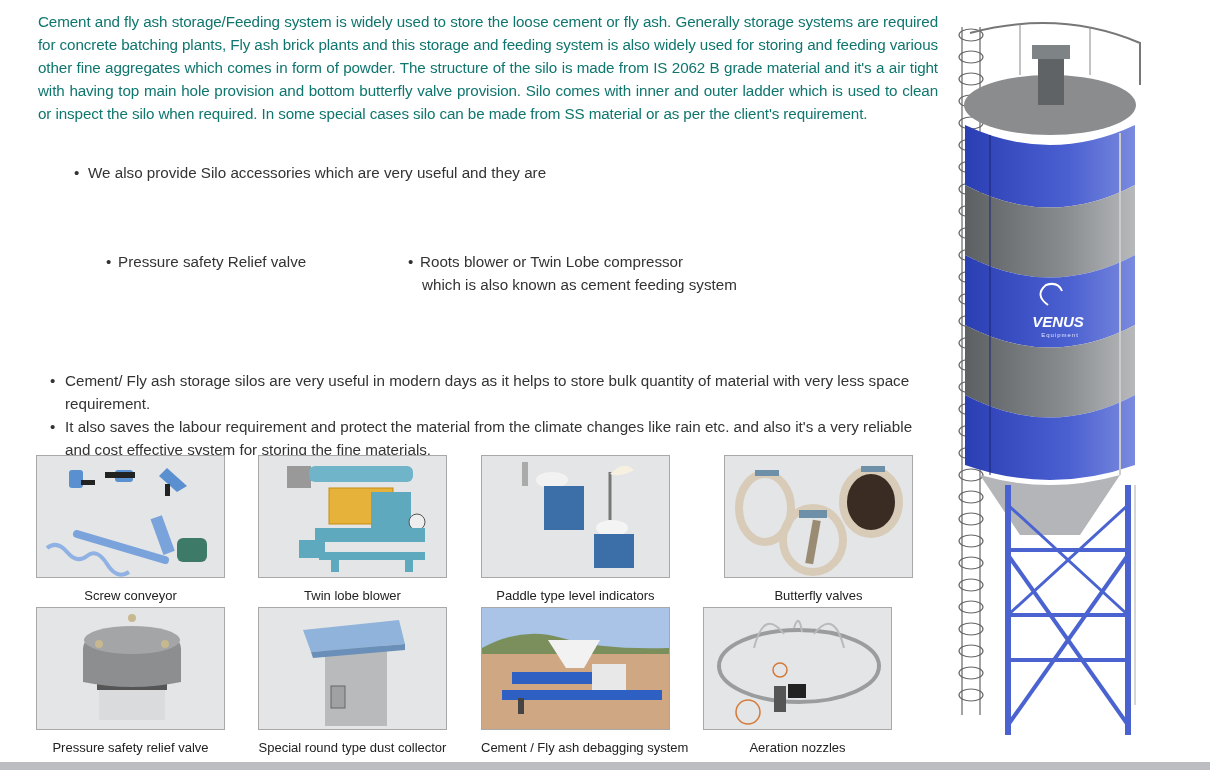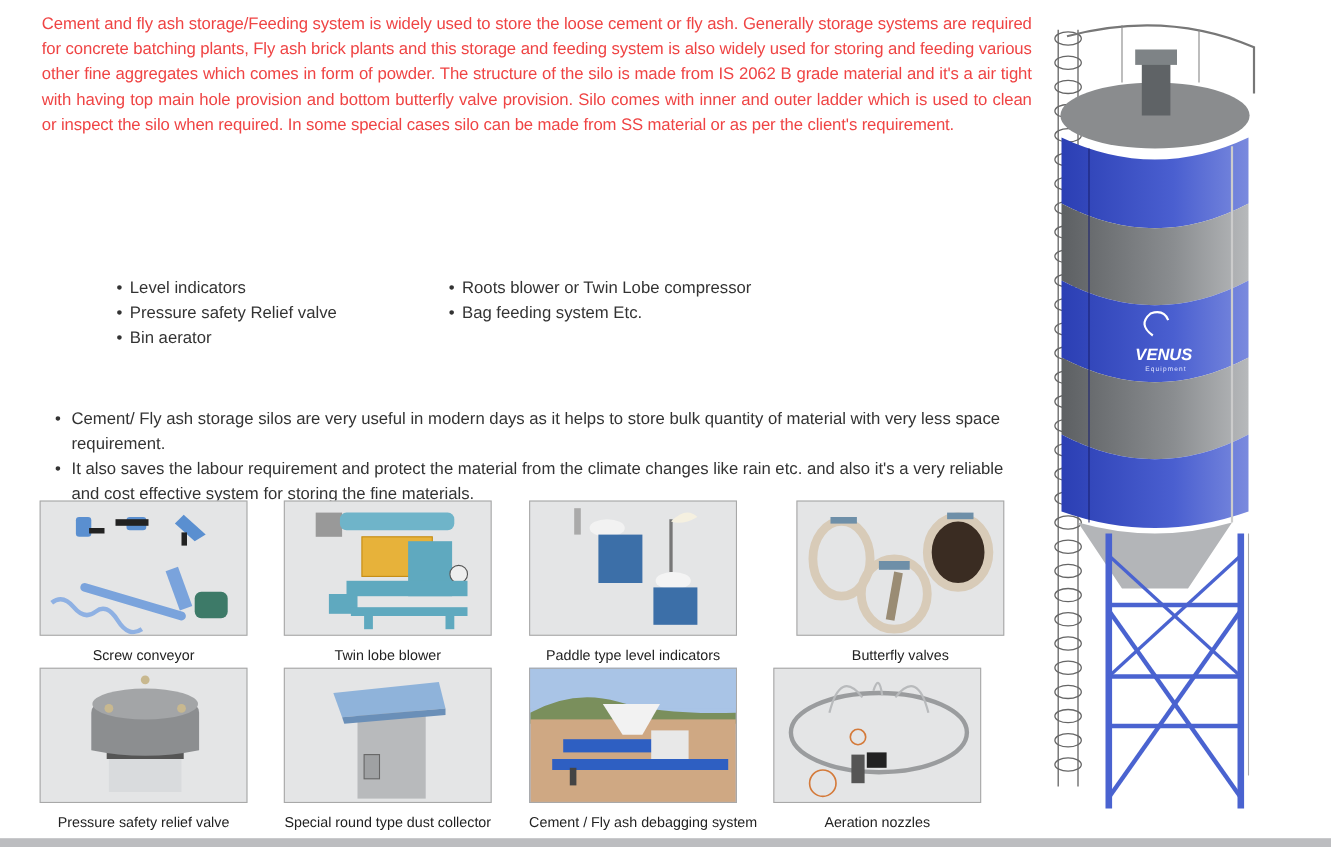--- a/index.html
+++ b/index.html
@@ -1,19 +1,19 @@
 <!DOCTYPE html>
 <html><head>
 <meta charset="utf-8">
 <style>
   html, body { margin:0; padding:0; }
   body { width:1210px; height:770px; background:#ffffff; position:relative; overflow:hidden;
          font-family:"Liberation Sans", sans-serif; color:#333; }
   .intro { position:absolute; left:38px; top:10px; width:900px; font-size:15.2px; line-height:23px;
-           text-align:justify; text-align-last:left; color:#ef4444; letter-spacing:-0.1px; }
+           text-align:justify; text-align-last:left; color:#0f766e; letter-spacing:-0.1px; }
   .bul1 { position:absolute; left:72px; width:850px; font-size:15.2px; line-height:23px; margin:0; padding:0; list-style:none; }
   .bul1 li { position:relative; padding-left:16px; }
   .bul1 li::before { content:"•"; position:absolute; left:2px; top:0; }
   .sub { position:absolute; top:250px; font-size:15.2px; line-height:23px; margin:0; padding:0; list-style:none; }
   .sub li { position:relative; padding-left:12px; white-space:nowrap; }
   .sub li::before { content:"•"; position:absolute; left:0; }
   .sub li.cont { padding-left:14px; }
   .sub li.cont::before { content:""; }
   .bul2 { position:absolute; left:38px; top:357px; width:880px; font-size:15.2px; line-height:23px; margin:12px; padding:0; list-style:none; }
   .bul2 li { position:relative; padding-left:15px; }
@@ -24,30 +24,29 @@
   .cap { text-align:center; font-size:13px; margin-top:10px; white-space:nowrap; color:#222; }
   .silo { position:absolute; left:950px; top:15px; width:230px; height:730px; }
   .footer { position:absolute; left:0; top:762px; width:1210px; height:8px; background:#bcbdc0; }
 </style>
 </head>
 <body>
 
 <div class="intro">Cement and fly ash storage/Feeding system is widely used to store the loose cement or fly ash. Generally storage systems are required for concrete batching plants, Fly ash brick plants and this storage and feeding system is also widely used for storing and feeding various other fine aggregates which comes in form of powder. The structure of the silo is made from IS 2062 B grade material and it's a air tight with having top main hole provision and bottom butterfly valve provision. Silo comes with inner and outer ladder which is used to clean or inspect the silo when required. In some special cases silo can be made from SS material or as per the client's requirement.</div>
 
 <ul class="bul1" style="top:161px">
+  <li>We also provide Silo accessories which are very useful and they are</li>
 </ul>
 
 <ul class="sub" style="left:106px">
-  <li>Level indicators</li>
   <li>Pressure safety Relief valve</li>
-  <li>Bin aerator</li>
 </ul>
 <ul class="sub" style="left:408px">
   <li>Roots blower or Twin Lobe compressor</li>
-  <li>Bag feeding system Etc.</li>
+  <li class="cont">which is also known as cement feeding system</li>
 </ul>
 
 <ul class="bul2">
   <li>Cement/ Fly ash storage silos are very useful in modern days as it helps to store bulk quantity of material with very less space requirement.</li>
   <li>It also saves the labour requirement and protect the material from the climate changes like rain etc. and also it's a very reliable and cost effective system for storing the fine materials.</li>
 </ul>
 
 <div class="card" style="left:36px;top:455px">
   <div class="photo">
     <svg viewBox="0 0 187 121">

